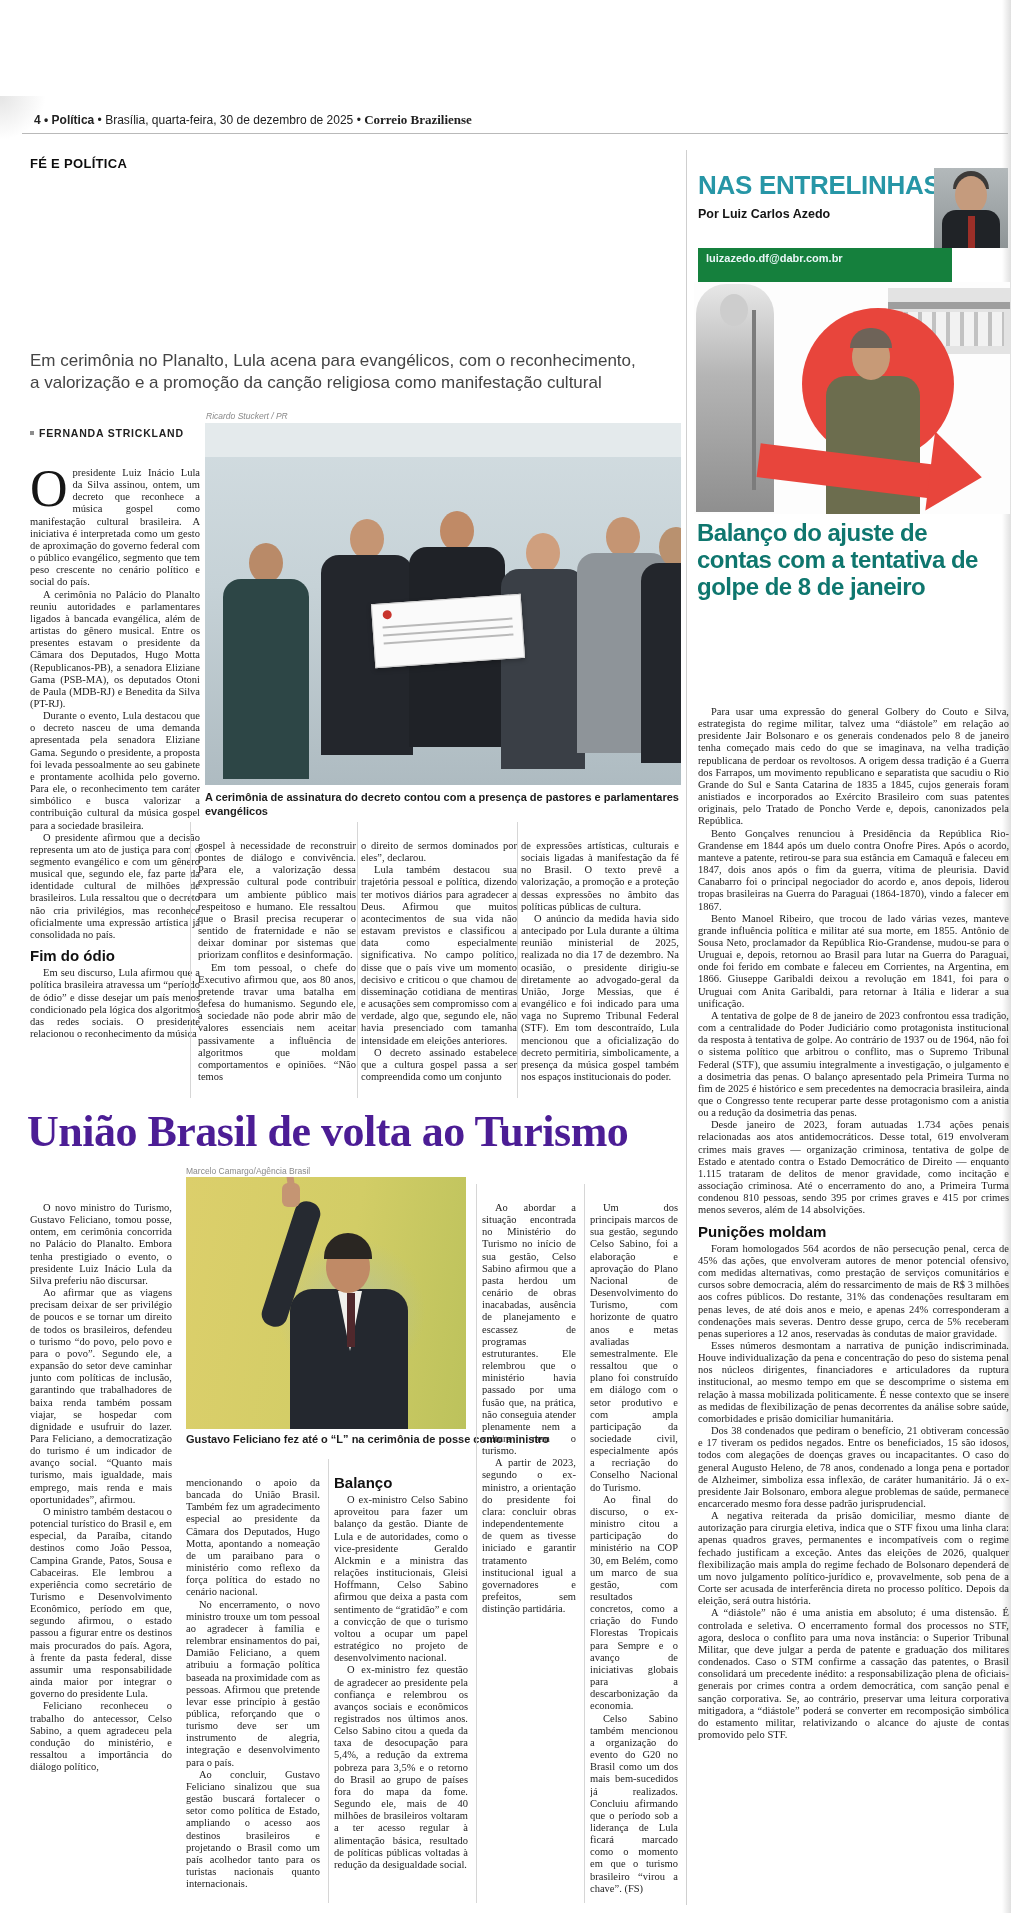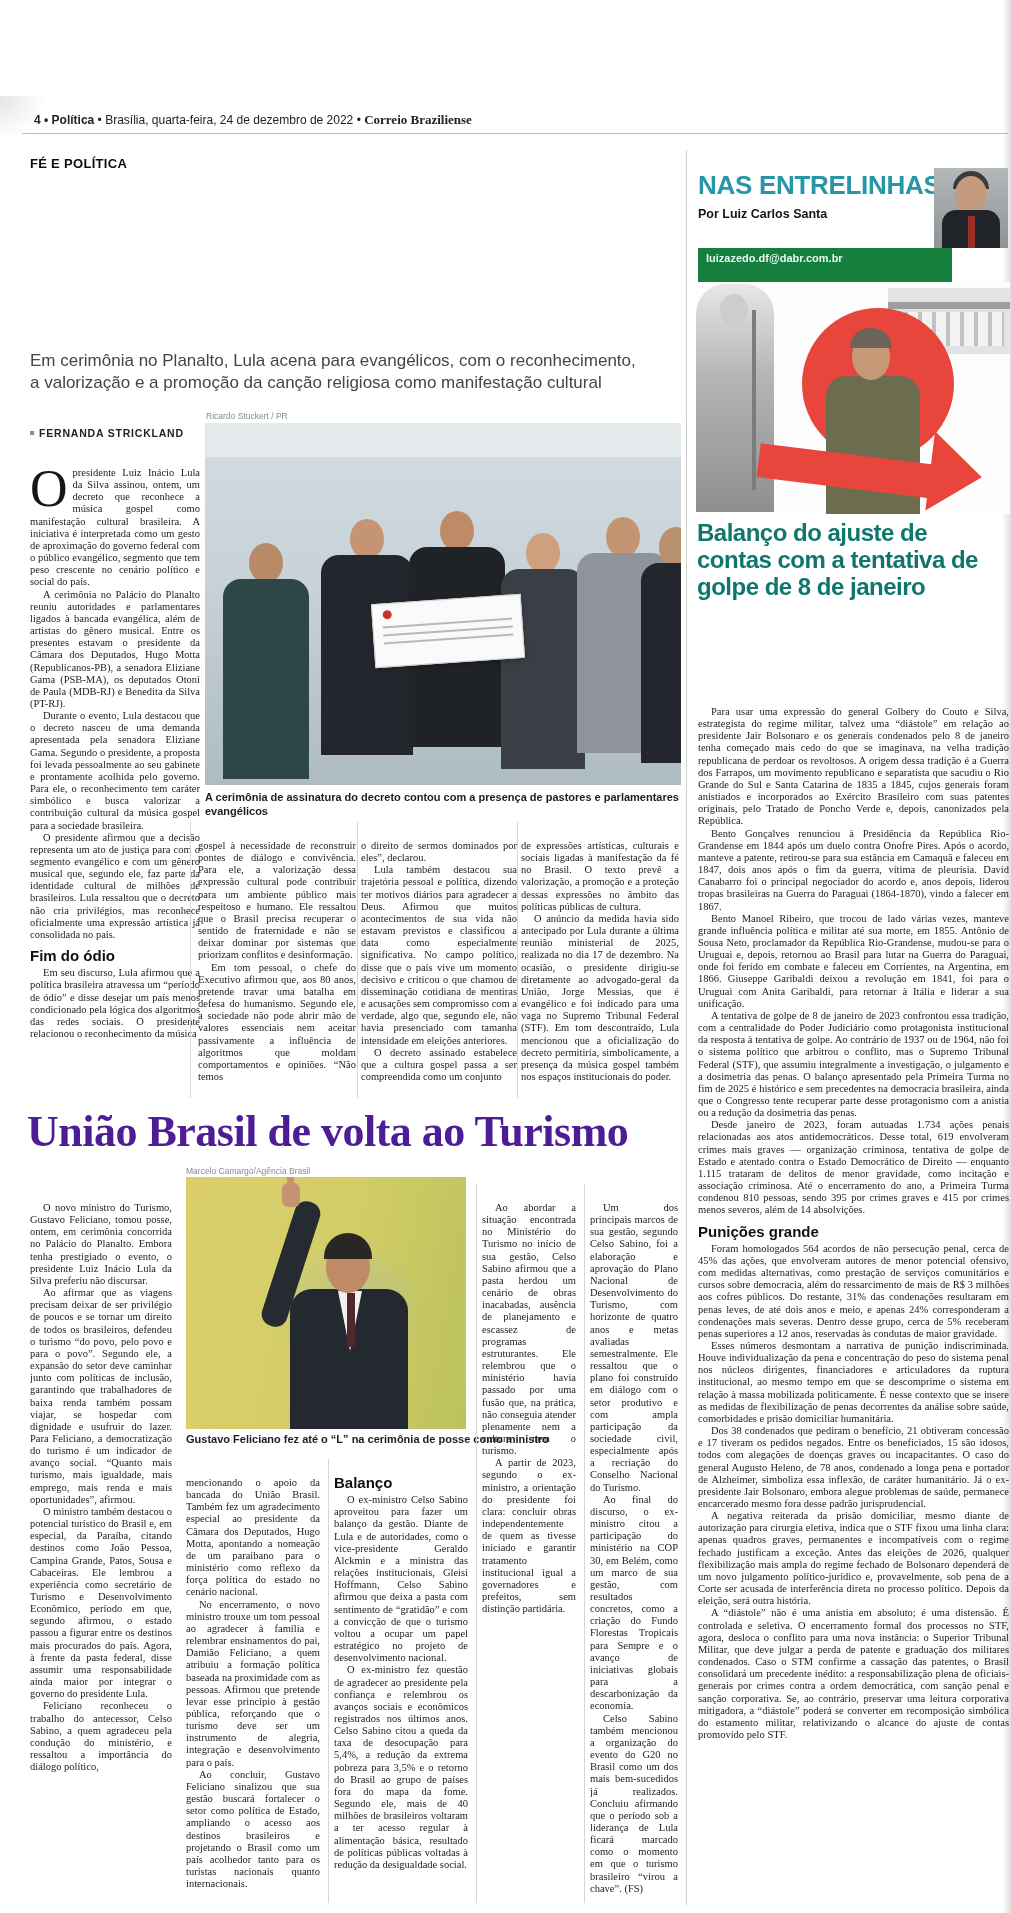--- a/index.html
+++ b/index.html
@@ -132,31 +132,31 @@
 <body>
 
 <div class="page">
   <div class="edge-top"></div>
   <div class="smudge"></div>
   <div class="edge-right"></div>
 
   <div class="hdr">
     <b>4 • Política</b>
     <span>•</span>
-    <span>Brasília, quarta-feira, 24 de dezembro de 2022</span>
+    <span>Brasília, quarta-feira, 30 de dezembro de 2025</span>
     <span>•</span>
     <span class="brand">Correio Braziliense</span>
   </div>
   <div class="hdr-rule"></div>
   <div class="v-divider"></div>
 
   <div class="kicker">FÉ E POLÍTICA</div>
   <div class="subhead">Em cerimônia no Planalto, Lula acena para evangélicos, com o reconhecimento, a valorização e a promoção da canção religiosa como manifestação cultural</div>
   <div class="byline"><span class="bullet"></span><span>FERNANDA STRICKLAND</span></div>
-  <div class="credit" style="left:206px; top:411px;">Ricardo Stuckert / PR</div>
+  <div class="credit" style="left:206px; top:411px;font-style:italic;">Ricardo Stuckert / PR</div>
 
   <div class="photo m-photo">
     <div class="ceiling"></div>
     <div class="person" style="left:18px; top:120px; width:86px; height:242px;">
         <div class="head" style="background:#b98a68;"></div>
         <div class="body" style="background:#2d4646;"></div>
       </div>
     <div class="person" style="left:116px; top:96px; width:92px; height:266px;">
         <div class="head" style="background:#c59573;"></div>
         <div class="body"></div>
@@ -215,21 +215,21 @@
   </div>
   <div class="col-rule" style="left:517px; top:822px; height:276px;"></div>
   <div class="bcol" style="left:521px; top:820px; width:158px; height:280px;">
     <div class="cont">
         <p>de expressões artísticas, culturais e sociais ligadas à manifestação da fé no Brasil. O texto prevê a valorização, a promoção e a proteção dessas expressões no âmbito das políticas públicas de cultura.</p>
         <p>O anúncio da medida havia sido antecipado por Lula durante a última reunião ministerial de 2025, realizada no dia 17 de dezembro. Na ocasião, o presidente dirigiu-se diretamente ao advogado-geral da União, Jorge Messias, que é evangélico e foi indicado para uma vaga no Supremo Tribunal Federal (STF). Em tom descontraído, Lula mencionou que a oficialização do decreto permitiria, simbolicamente, a presença da música gospel também nos espaços institucionais do poder.</p>
       </div>
   </div>
 
   <div class="s-title">NAS ENTRELINHAS</div>
-  <div class="s-author">Por Luiz Carlos Santa</div>
+  <div class="s-author">Por Luiz Carlos Azedo</div>
   <div class="photo s-headshot">
     <div class="hair"></div>
     <div class="head"></div>
     <div class="suit"></div>
     <div class="tie"></div>
   </div>
   <div class="s-email">luizazedo.df@dabr.com.br</div>
 
   <div class="photo s-illus">
     <div class="palace">
@@ -252,21 +252,21 @@
 
   <h2 class="s-headline">Balanço do ajuste de contas com a tentativa de golpe de 8 de janeiro</h2>
   <div class="bcol s-body">
     <div>
         <p>Para usar uma expressão do general Golbery do Couto e Silva, estrategista do regime militar, talvez uma “diástole” em relação ao presidente Jair Bolsonaro e os generais condenados pelo 8 de janeiro tenha começado mais cedo do que se imaginava, na velha tradição republicana de perdoar os revoltosos. A origem dessa tradição é a Guerra dos Farrapos, um movimento republicano e separatista que sacudiu o Rio Grande do Sul e Santa Catarina de 1835 a 1845, cujos generais foram anistiados e incorporados ao Exército Brasileiro com suas patentes originais, pelo Tratado de Poncho Verde e, depois, canonizados pela República.</p>
         <p>Bento Gonçalves renunciou à Presidência da República Rio-Grandense em 1844 após um duelo contra Onofre Pires. Após o acordo, manteve a patente, retirou-se para sua estância em Camaquã e faleceu em 1847, dois anos após o fim da guerra, vítima de pleurisia. David Canabarro foi o principal negociador do acordo e, anos depois, liderou tropas brasileiras na Guerra do Paraguai (1864-1870), vindo a falecer em 1867.</p>
         <p>Bento Manoel Ribeiro, que trocou de lado várias vezes, manteve grande influência política e militar até sua morte, em 1855. Antônio de Sousa Neto, proclamador da República Rio-Grandense, mudou-se para o Uruguai e, depois, retornou ao Brasil para lutar na Guerra do Paraguai, onde foi ferido em combate e faleceu em Corrientes, na Argentina, em 1866. Giuseppe Garibaldi deixou a revolução em 1841, foi para o Uruguai com Anita Garibaldi, para retornar à Itália e liderar a sua unificação.</p>
         <p>A tentativa de golpe de 8 de janeiro de 2023 confrontou essa tradição, com a centralidade do Poder Judiciário como protagonista institucional da resposta à tentativa de golpe. Ao contrário de 1937 ou de 1964, não foi o sistema político que arbitrou o conflito, mas o Supremo Tribunal Federal (STF), que assumiu integralmente a investigação, o julgamento e a dosimetria das penas. O balanço apresentado pela Primeira Turma no fim de 2025 é histórico e sem precedentes na democracia brasileira, ainda que o Congresso tente recuperar parte desse protagonismo com a anistia ou a redução da dosimetria das penas.</p>
         <p>Desde janeiro de 2023, foram autuadas 1.734 ações penais relacionadas aos atos antidemocráticos. Desse total, 619 envolveram crimes mais graves — organização criminosa, tentativa de golpe de Estado e atentado contra o Estado Democrático de Direito — enquanto 1.115 trataram de delitos de menor gravidade, como incitação e associação criminosa. Até o encerramento do ano, a Primeira Turma condenou 810 pessoas, sendo 395 por crimes graves e 415 por crimes menos severos, além de 14 absolvições.</p>
       </div>
-    <h3 class="bodysub">Punições grande</h3>
+    <h3 class="bodysub">Punições moldam</h3>
     <div>
         <p>Foram homologados 564 acordos de não persecução penal, cerca de 45% das ações, que envolveram autores de menor potencial ofensivo, com medidas alternativas, como prestação de serviços comunitários e cursos sobre democracia, além do ressarcimento de mais de R$ 3 milhões aos cofres públicos. Do restante, 31% das condenações resultaram em penas leves, de até dois anos e meio, e apenas 24% corresponderam a condenações mais severas. Dentro desse grupo, cerca de 5% receberam penas superiores a 12 anos, reservadas às condutas de maior gravidade.</p>
         <p>Esses números desmontam a narrativa de punição indiscriminada. Houve individualização da pena e concentração do peso do sistema penal nos núcleos dirigentes, financiadores e articuladores da ruptura institucional, ao mesmo tempo em que se descomprime o sistema em relação à massa mobilizada politicamente. É nesse contexto que se insere as medidas de flexibilização de penas decorrentes da análise sobre saúde, comorbidades e prisão domiciliar humanitária.</p>
         <p>Dos 38 condenados que pediram o benefício, 21 obtiveram concessão e 17 tiveram os pedidos negados. Entre os beneficiados, 15 são idosos, todos com alegações de doenças graves ou incapacitantes. O caso do general Augusto Heleno, de 78 anos, condenado a longa pena e portador de Alzheimer, simboliza essa inflexão, de caráter humanitário. Já o ex-presidente Jair Bolsonaro, embora alegue problemas de saúde, permanece encarcerado mesmo fora desse padrão jurisprudencial.</p>
         <p>A negativa reiterada da prisão domiciliar, mesmo diante de autorização para cirurgia eletiva, indica que o STF fixou uma linha clara: apenas quadros graves, permanentes e incompatíveis com o regime fechado justificam a exceção. Antes das eleições de 2026, qualquer flexibilização mais ampla do regime fechado de Bolsonaro dependerá de um novo julgamento político-jurídico e, provavelmente, sob pena de a Corte ser acusada de interferência direta no processo político. Depois da eleição, será outra história.</p>
         <p>A “diástole” não é uma anistia em absoluto; é uma distensão. É controlada e seletiva. O encerramento formal dos processos no STF, agora, desloca o conflito para uma nova instância: o Superior Tribunal Militar, que deve julgar a perda de patente e graduação dos militares condenados. Caso o STM confirme a cassação das patentes, o Brasil consolidará um precedente inédito: a responsabilização plena de oficiais-generais por crimes contra a ordem democrática, com sanção penal e sanção corporativa. Se, ao contrário, preservar uma leitura corporativa mitigadora, a “diástole” poderá se converter em recomposição simbólica do estamento militar, relativizando o alcance do ajuste de contas promovido pelo STF.</p>
       </div>
   </div>
 
   <h1 class="headline2">União Brasil de volta ao Turismo</h1>

